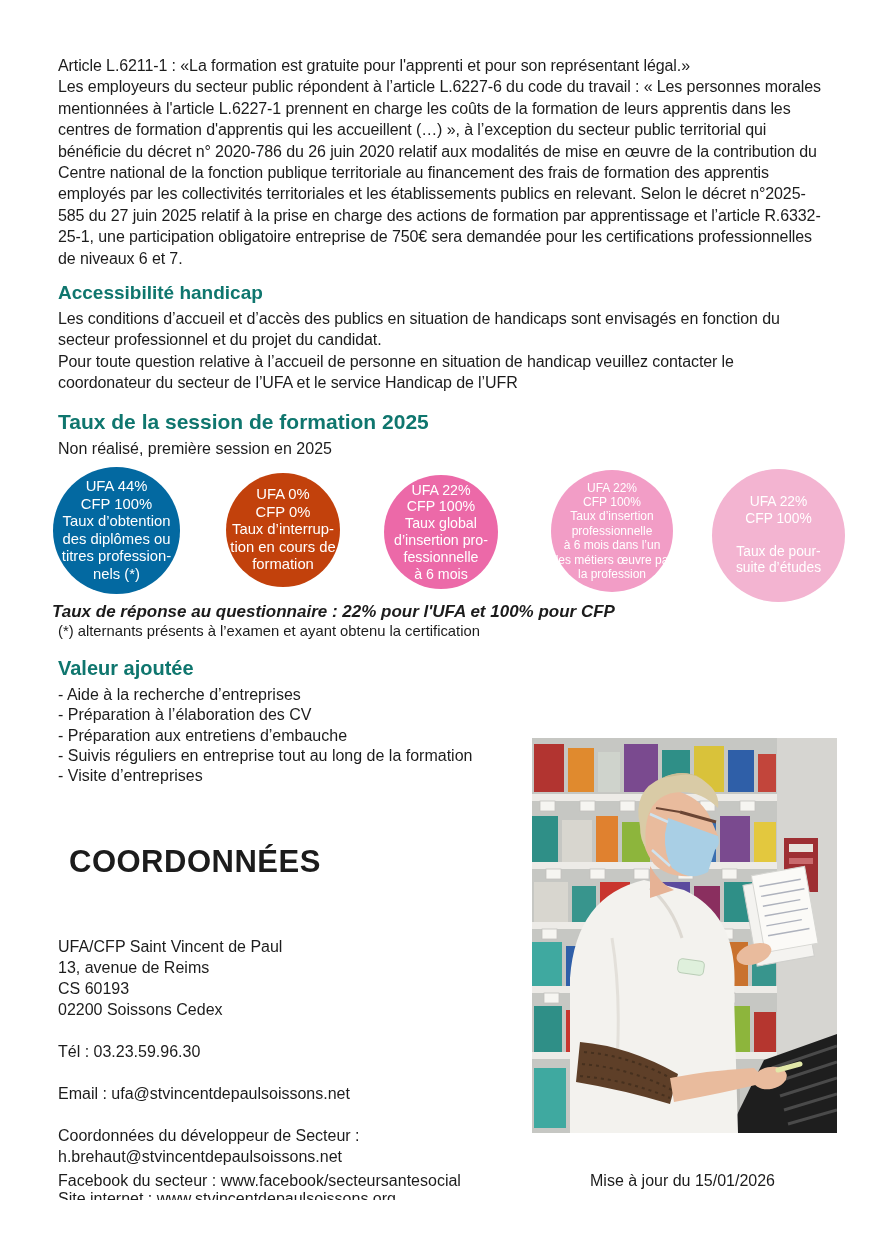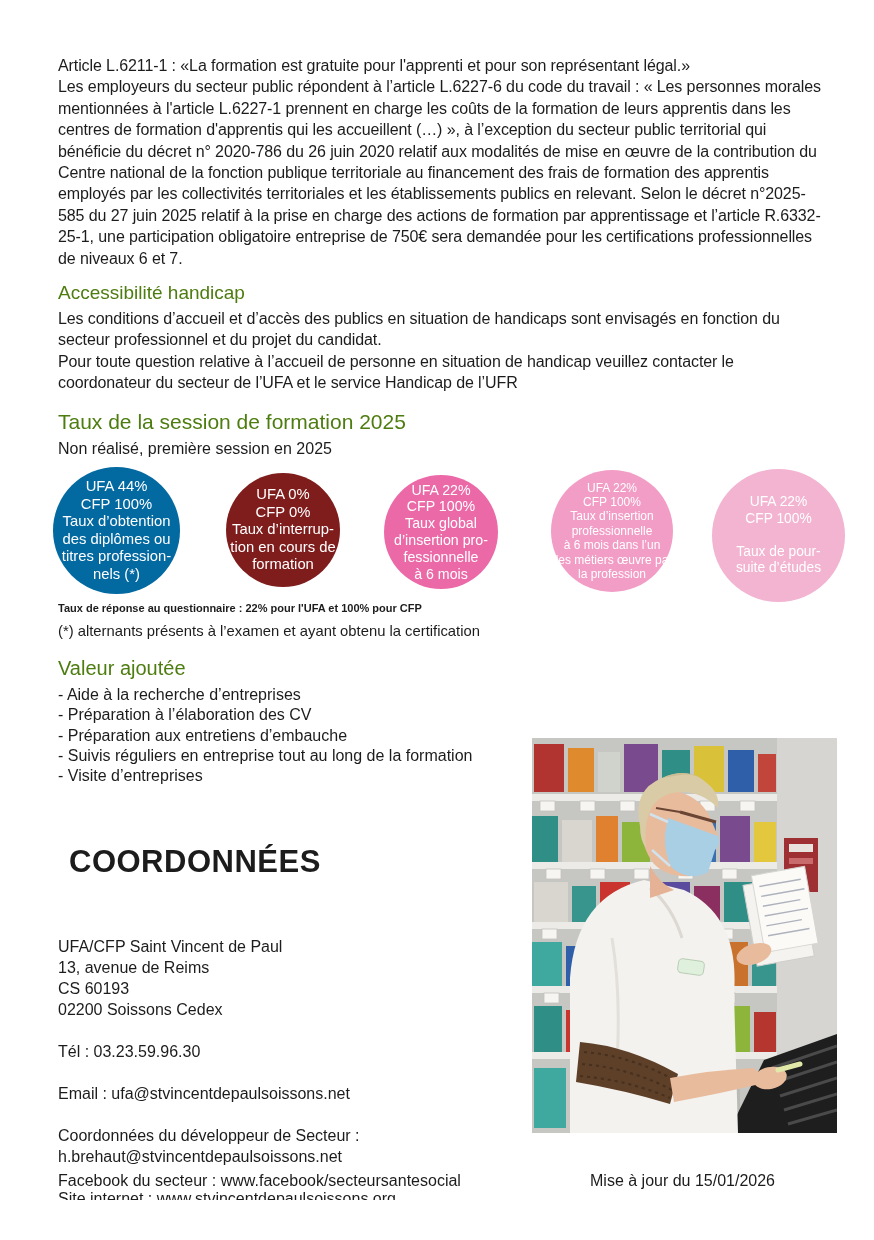--- a/index.html
+++ b/index.html
@@ -3,37 +3,37 @@
 <meta charset="utf-8">
 <style>
   html,body{margin:0;padding:0;background:#ffffff;}
   .page{
     position:relative;width:874px;height:1200px;background:#ffffff;overflow:hidden;
     font-family:"Liberation Sans",sans-serif;color:#1c1c1c;
   }
   .abs{position:absolute;}
   .body-text{font-size:16px;line-height:21.4px;letter-spacing:-0.1px;}
   .intro{left:58px;top:55px;width:772px;}
-  .h-pink{color:#4d7c0f;font-weight:normal;margin:0;}
+  .h-pink{color:#0f766e;font-weight:bold;margin:0;}
   .acc-title{left:58px;top:282px;font-size:19px;}
   .acc-text{left:58px;top:308px;width:772px;}
   .taux-title{left:58px;top:410px;font-size:21px;}
   .taux-sub{left:58px;top:440px;font-size:16px;}
   .circles{left:0;top:464px;width:874px;height:142px;}
   .circle{
     position:absolute;border-radius:50%;color:#ffffff;text-align:center;
     display:flex;flex-direction:column;justify-content:center;align-items:center;
   }
   .circle div{width:100%;}
   .c1{left:53px;top:3px;width:127px;height:127px;font-size:14.8px;line-height:17.5px;}
   .c2{left:226px;top:9px;width:114px;height:114px;font-size:14.8px;line-height:17.5px;}
   .c3{left:384px;top:11px;width:114px;height:114px;font-size:14.2px;line-height:16.8px;}
   .c4{left:551px;top:6px;width:122px;height:122px;font-size:12px;line-height:14.4px;}
   .c5{left:712px;top:5px;width:133px;height:133px;font-size:13.8px;line-height:16.6px;}
-  .quest{left:58px;top:602px;font-size:11px;font-weight:bold;}
+  .quest{left:52px;top:602px;font-size:17px;font-weight:bold;font-style:italic;}
   .footnote{left:58px;top:623px;font-size:14.8px;}
   .valeur-title{left:58px;top:657px;font-size:20px;}
   .valeur-list{left:58px;top:685px;font-size:16px;line-height:20.3px;}
   .coord-title{left:58px;top:833px;font-size:31px;font-weight:bold;letter-spacing:0.5px;margin:11px;}
   .contact{left:58px;top:888px;font-size:16px;line-height:21px;margin-top:48px;}
   .contact .gap{height:21px;}
   .facebook{left:58px;top:1172px;font-size:16px;}
   .updated{left:590px;top:1172px;font-size:16px;}
   .photo{left:532px;top:738px;width:305px;height:395px;}
   .bottom-bar{left:20px;top:1230px;width:836px;height:9px;background:#e5358b;}
@@ -59,21 +59,21 @@
 
   <div class="abs circles">
     <div class="circle c1" style="background:#0369a1">
       <div>UFA 44%</div>
       <div>CFP 100%</div>
       <div>Taux d’obtention</div>
       <div>des diplômes ou</div>
       <div>titres profession-</div>
       <div>nels (*)</div>
     </div>
-    <div class="circle c2" style="background:#7f1d1d">
+    <div class="circle c2" style="background:#c2410c">
       <div>UFA 0%</div>
       <div>CFP 0%</div>
       <div>Taux d’interrup-</div>
       <div>tion en cours de</div>
       <div>formation</div>
     </div>
     <div class="circle c3" style="background:#ec69a8">
       <div>UFA 22%</div>
       <div>CFP 100%</div>
       <div>Taux global</div>

